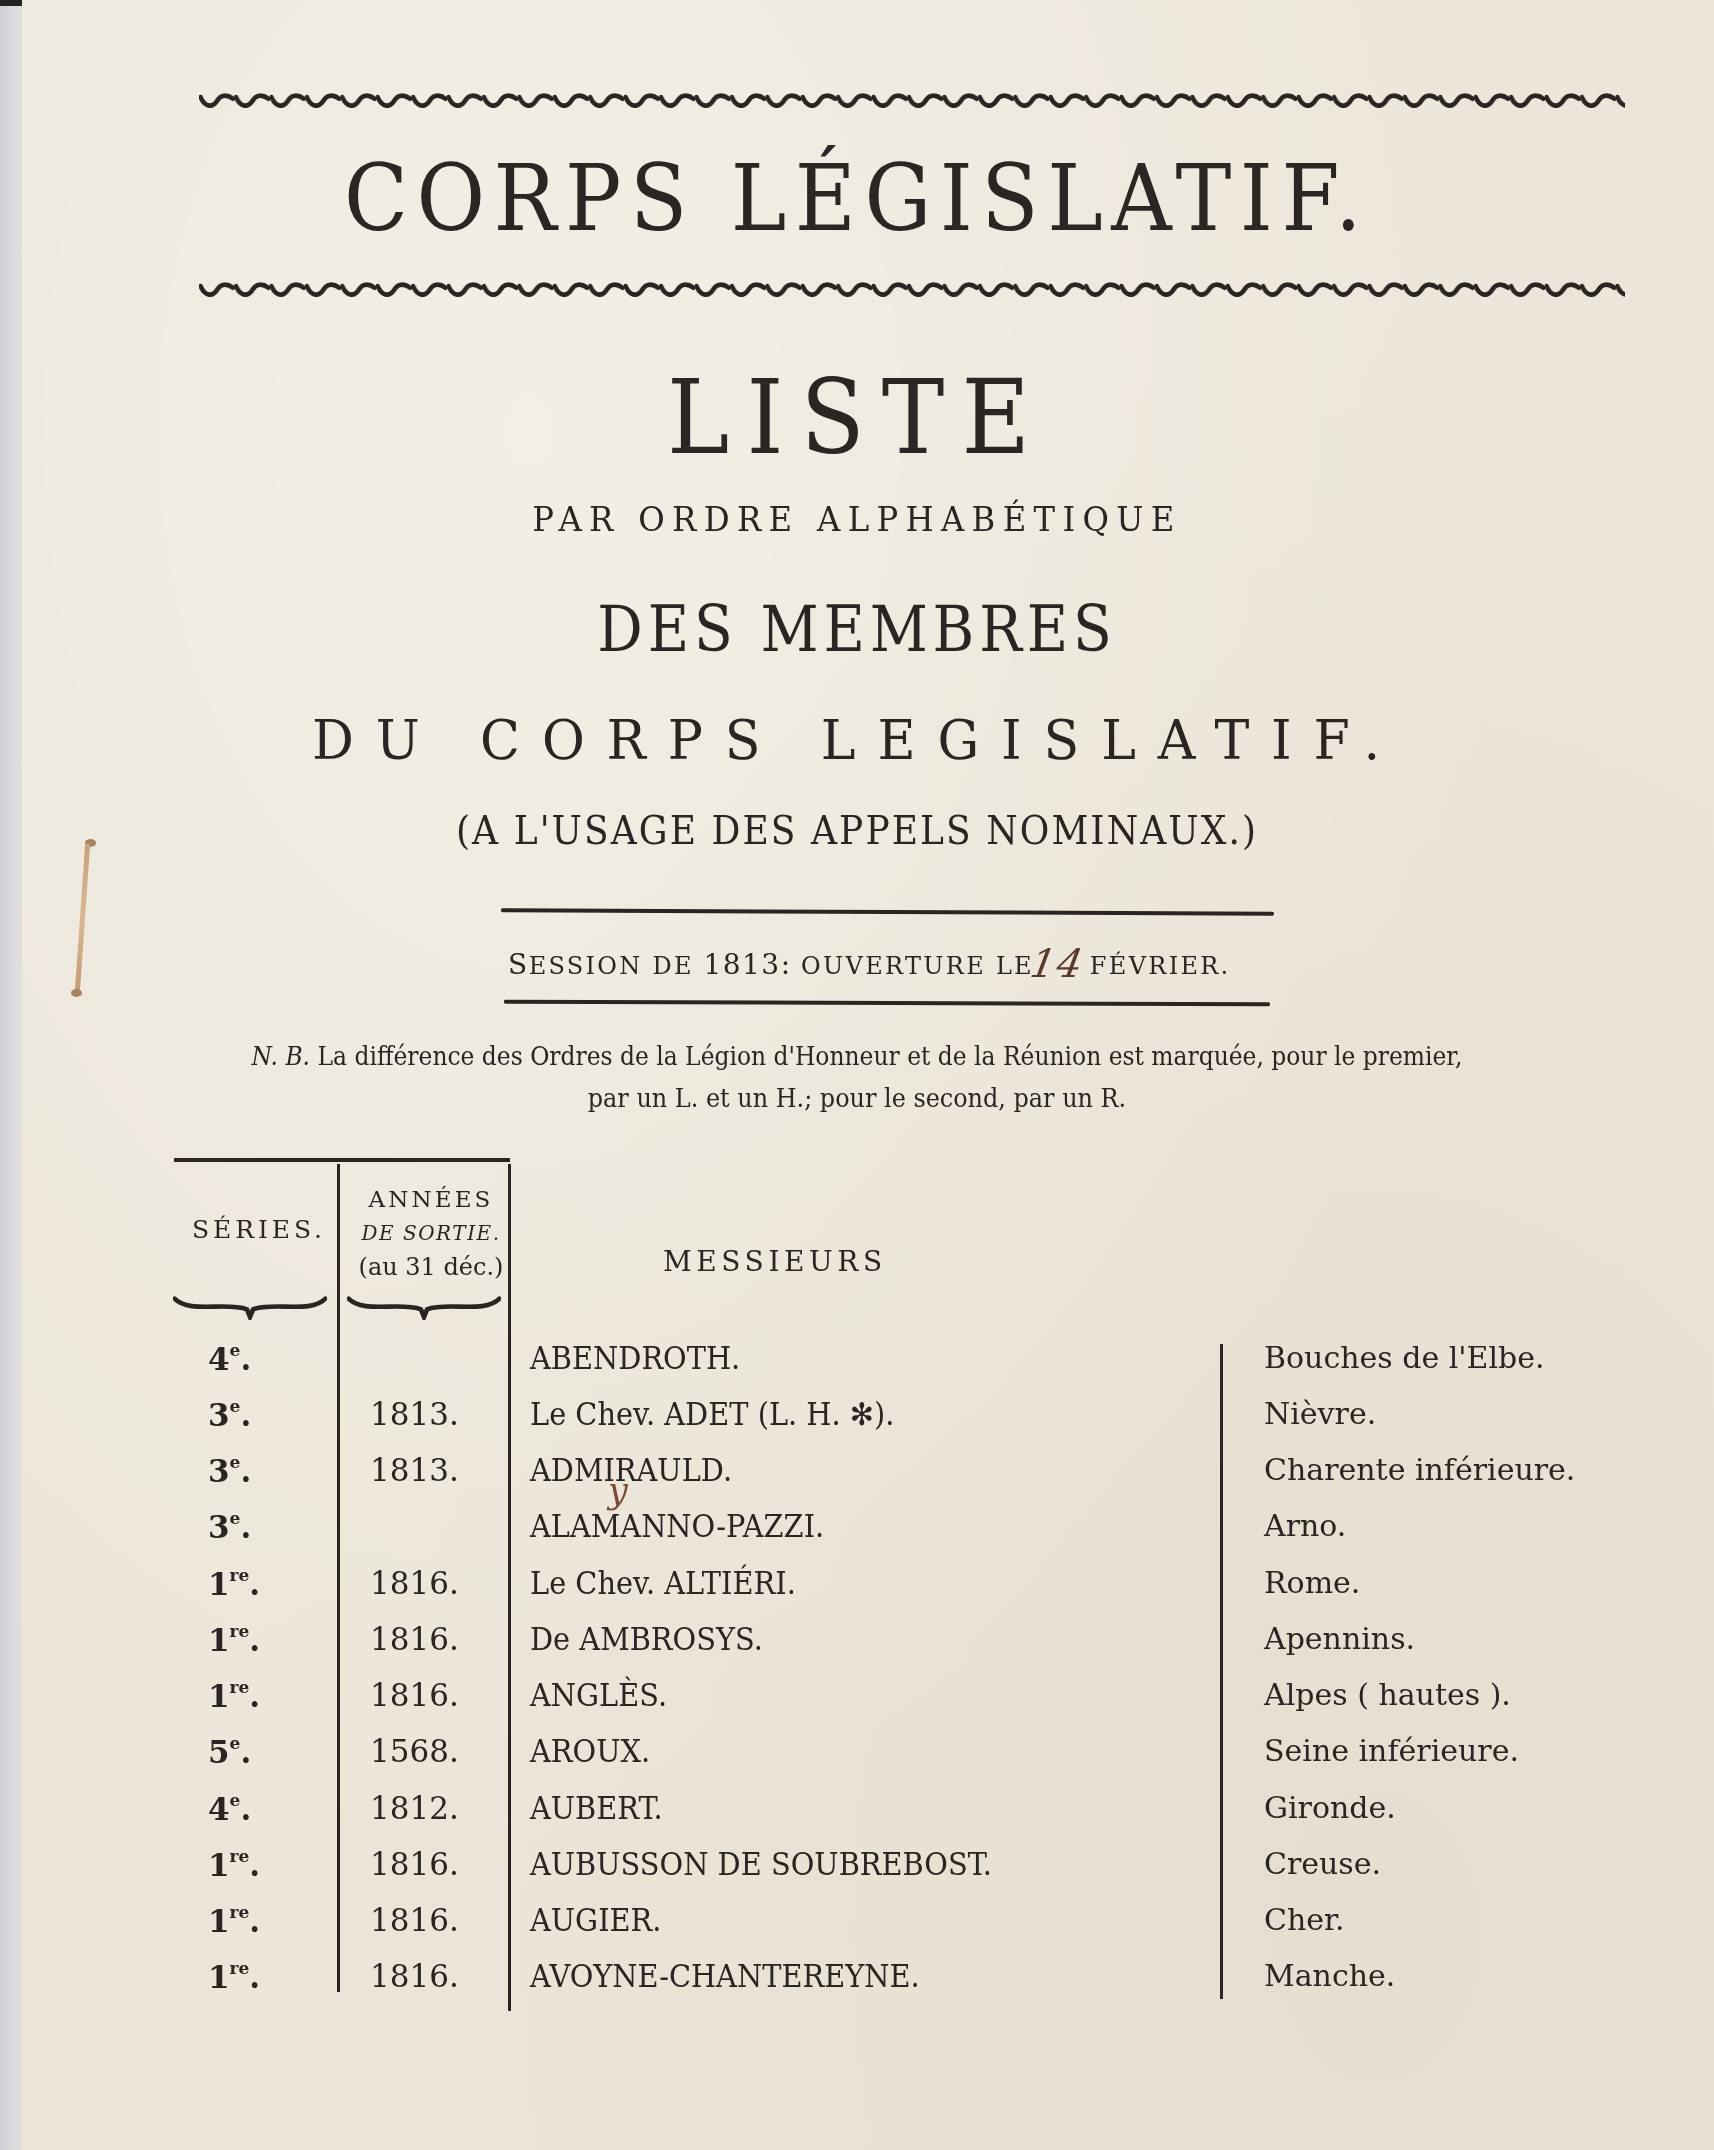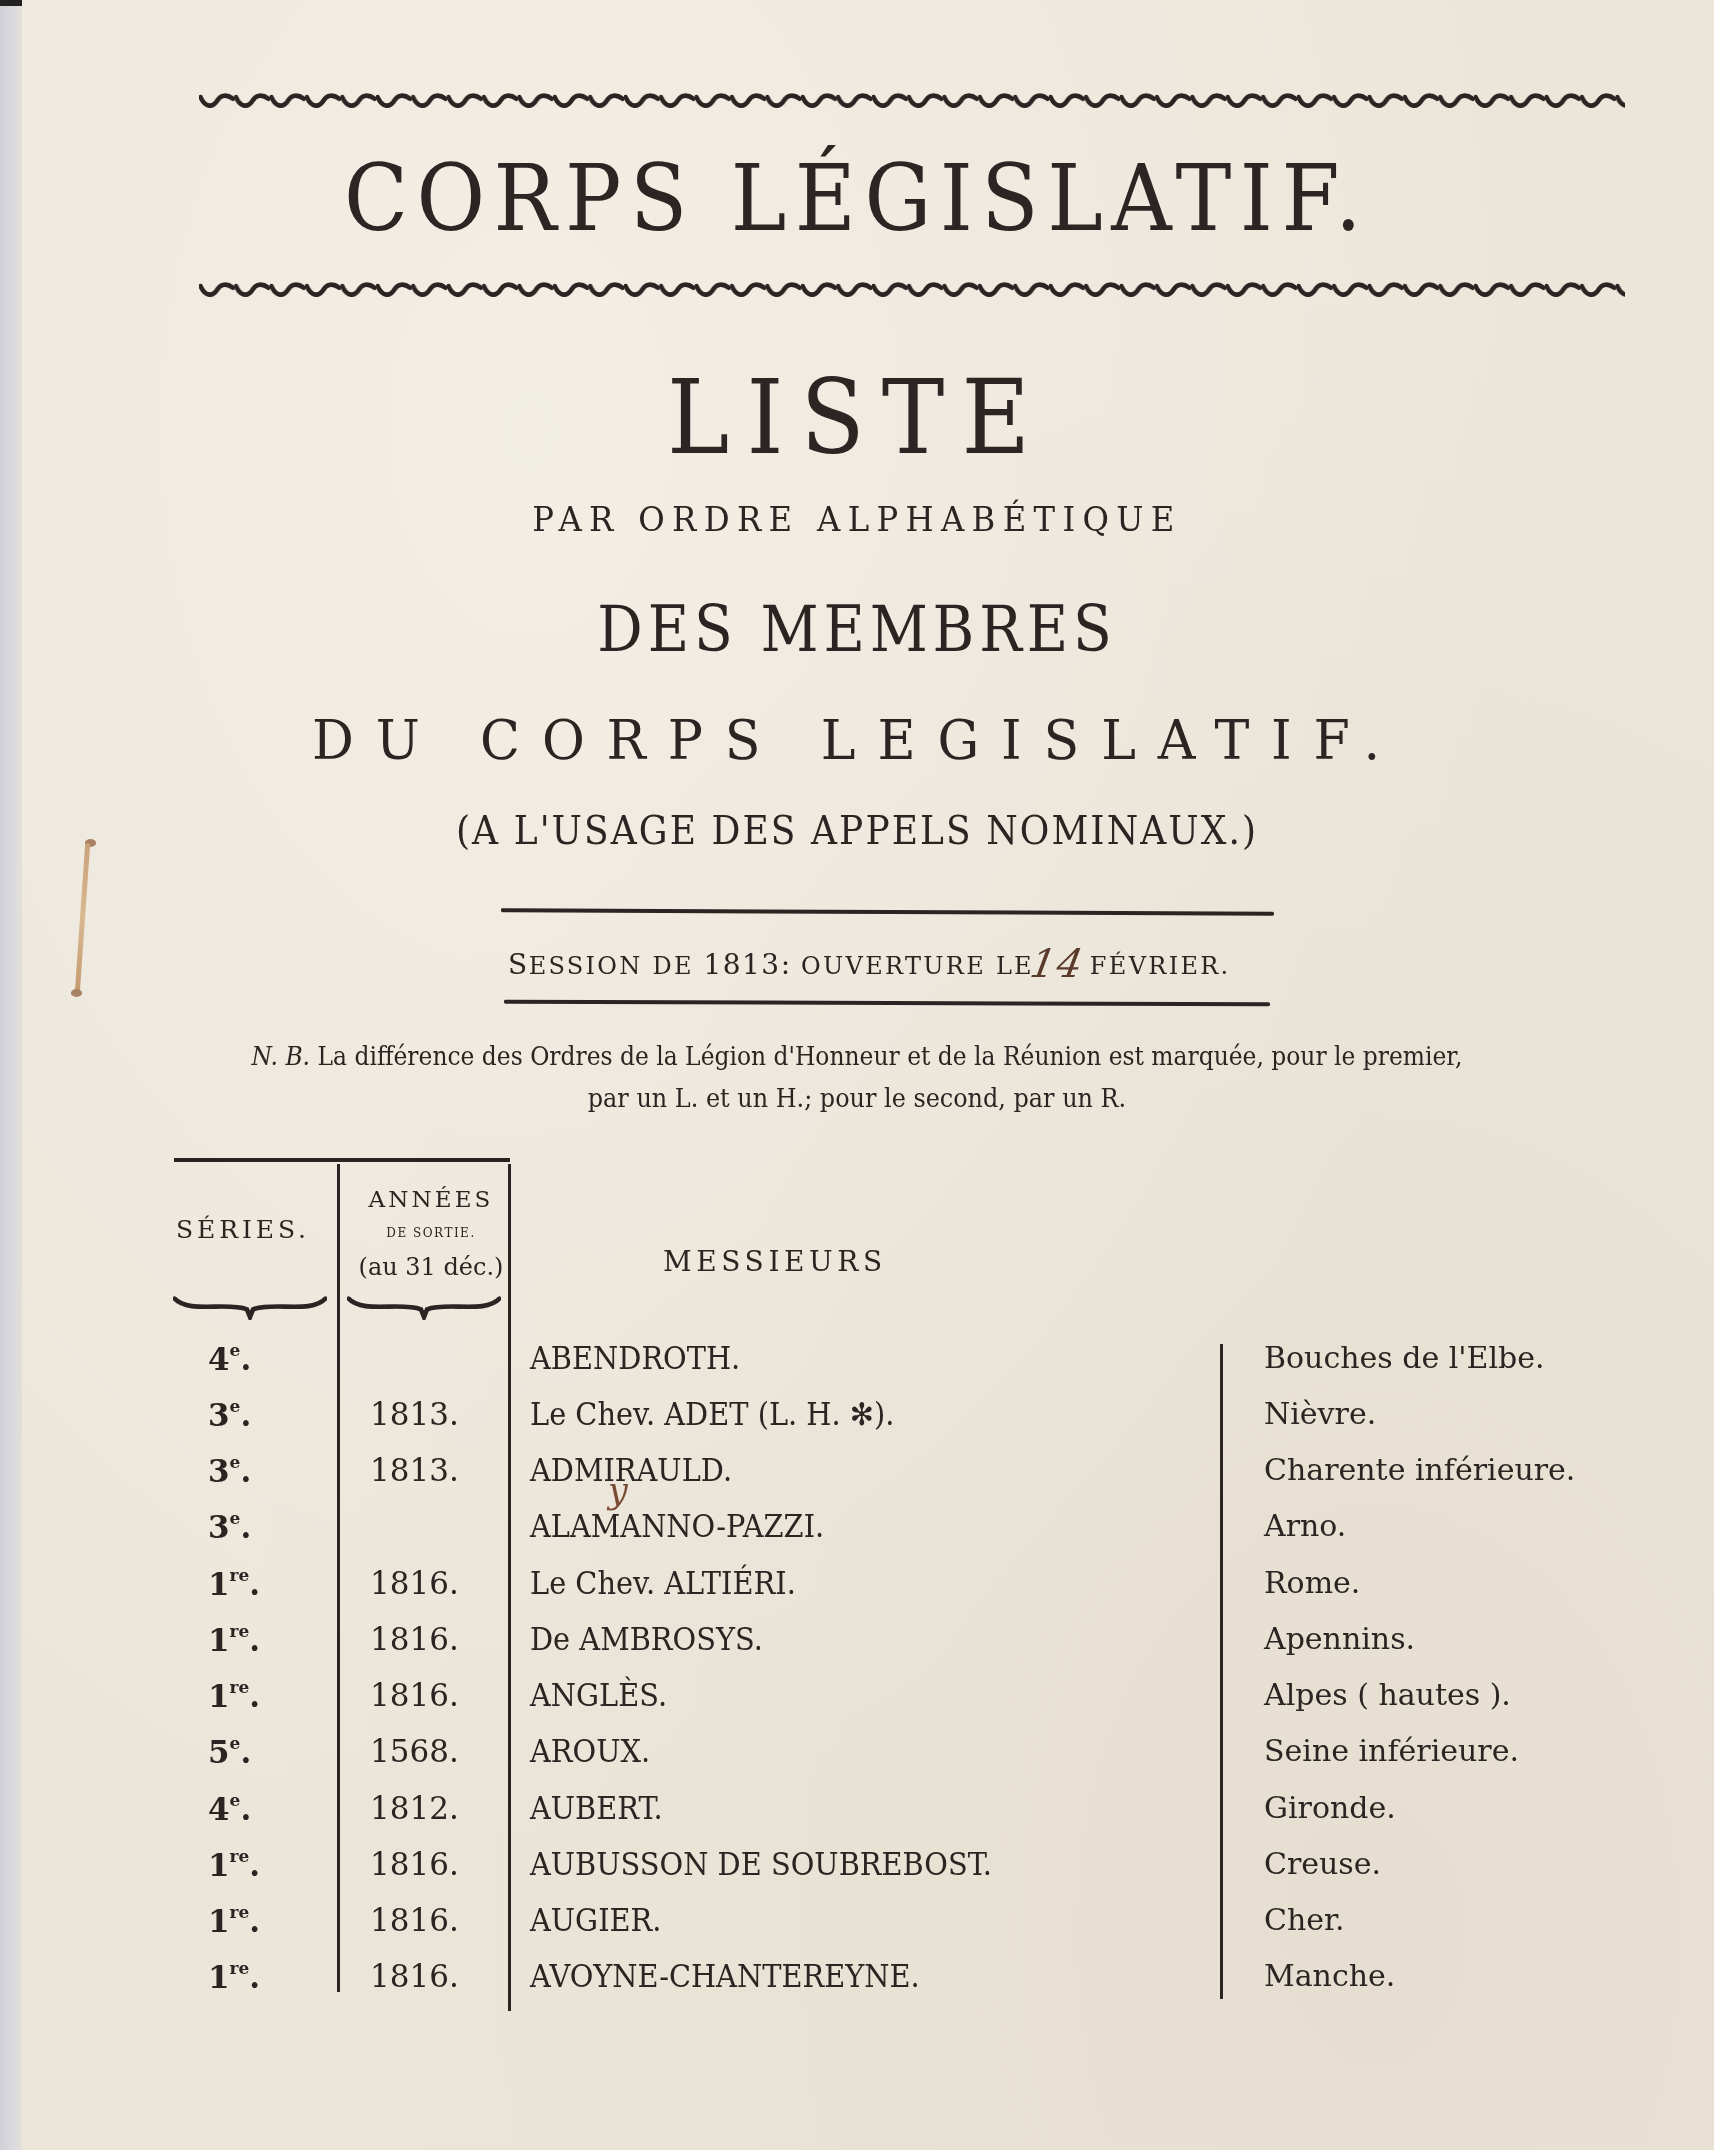--- a/index.html
+++ b/index.html
@@ -154,28 +154,28 @@
       width: 3.1px;
       background: #2a2522;
     }
     .hdr {
       position: absolute;
       text-align: center;
       white-space: nowrap;
       margin-left: 8px;
     }
     .hdr-series {
-      left: 158px; top: 1215px; width: 154px;
+      left: 174px; top: 1215px; width: 154px;
       font-size: 25px; letter-spacing: 3.9px;
     }
     .hdr-annees {
       left: 340px; top: 1182px; width: 166px;
       font-size: 23px; letter-spacing: 3.1px; line-height: 34px;
     }
-    .hdr-annees .small { font-size: 12px; letter-spacing: 1.5px; display:block; }
+    .hdr-annees .small { font-size: 20px; letter-spacing: 1.5px; display:block;font-style:italic; }
     .hdr-annees .paren { font-size: 24px; letter-spacing: 0; display:block; }
     .hdr-messieurs {
       left: 655px; top: 1245px;
       font-size: 28px; letter-spacing: 4.6px; text-align: left;
     }
     .brace {
       position: absolute;
       top: 1294px;
       width: 154px; height: 26px;
     }

